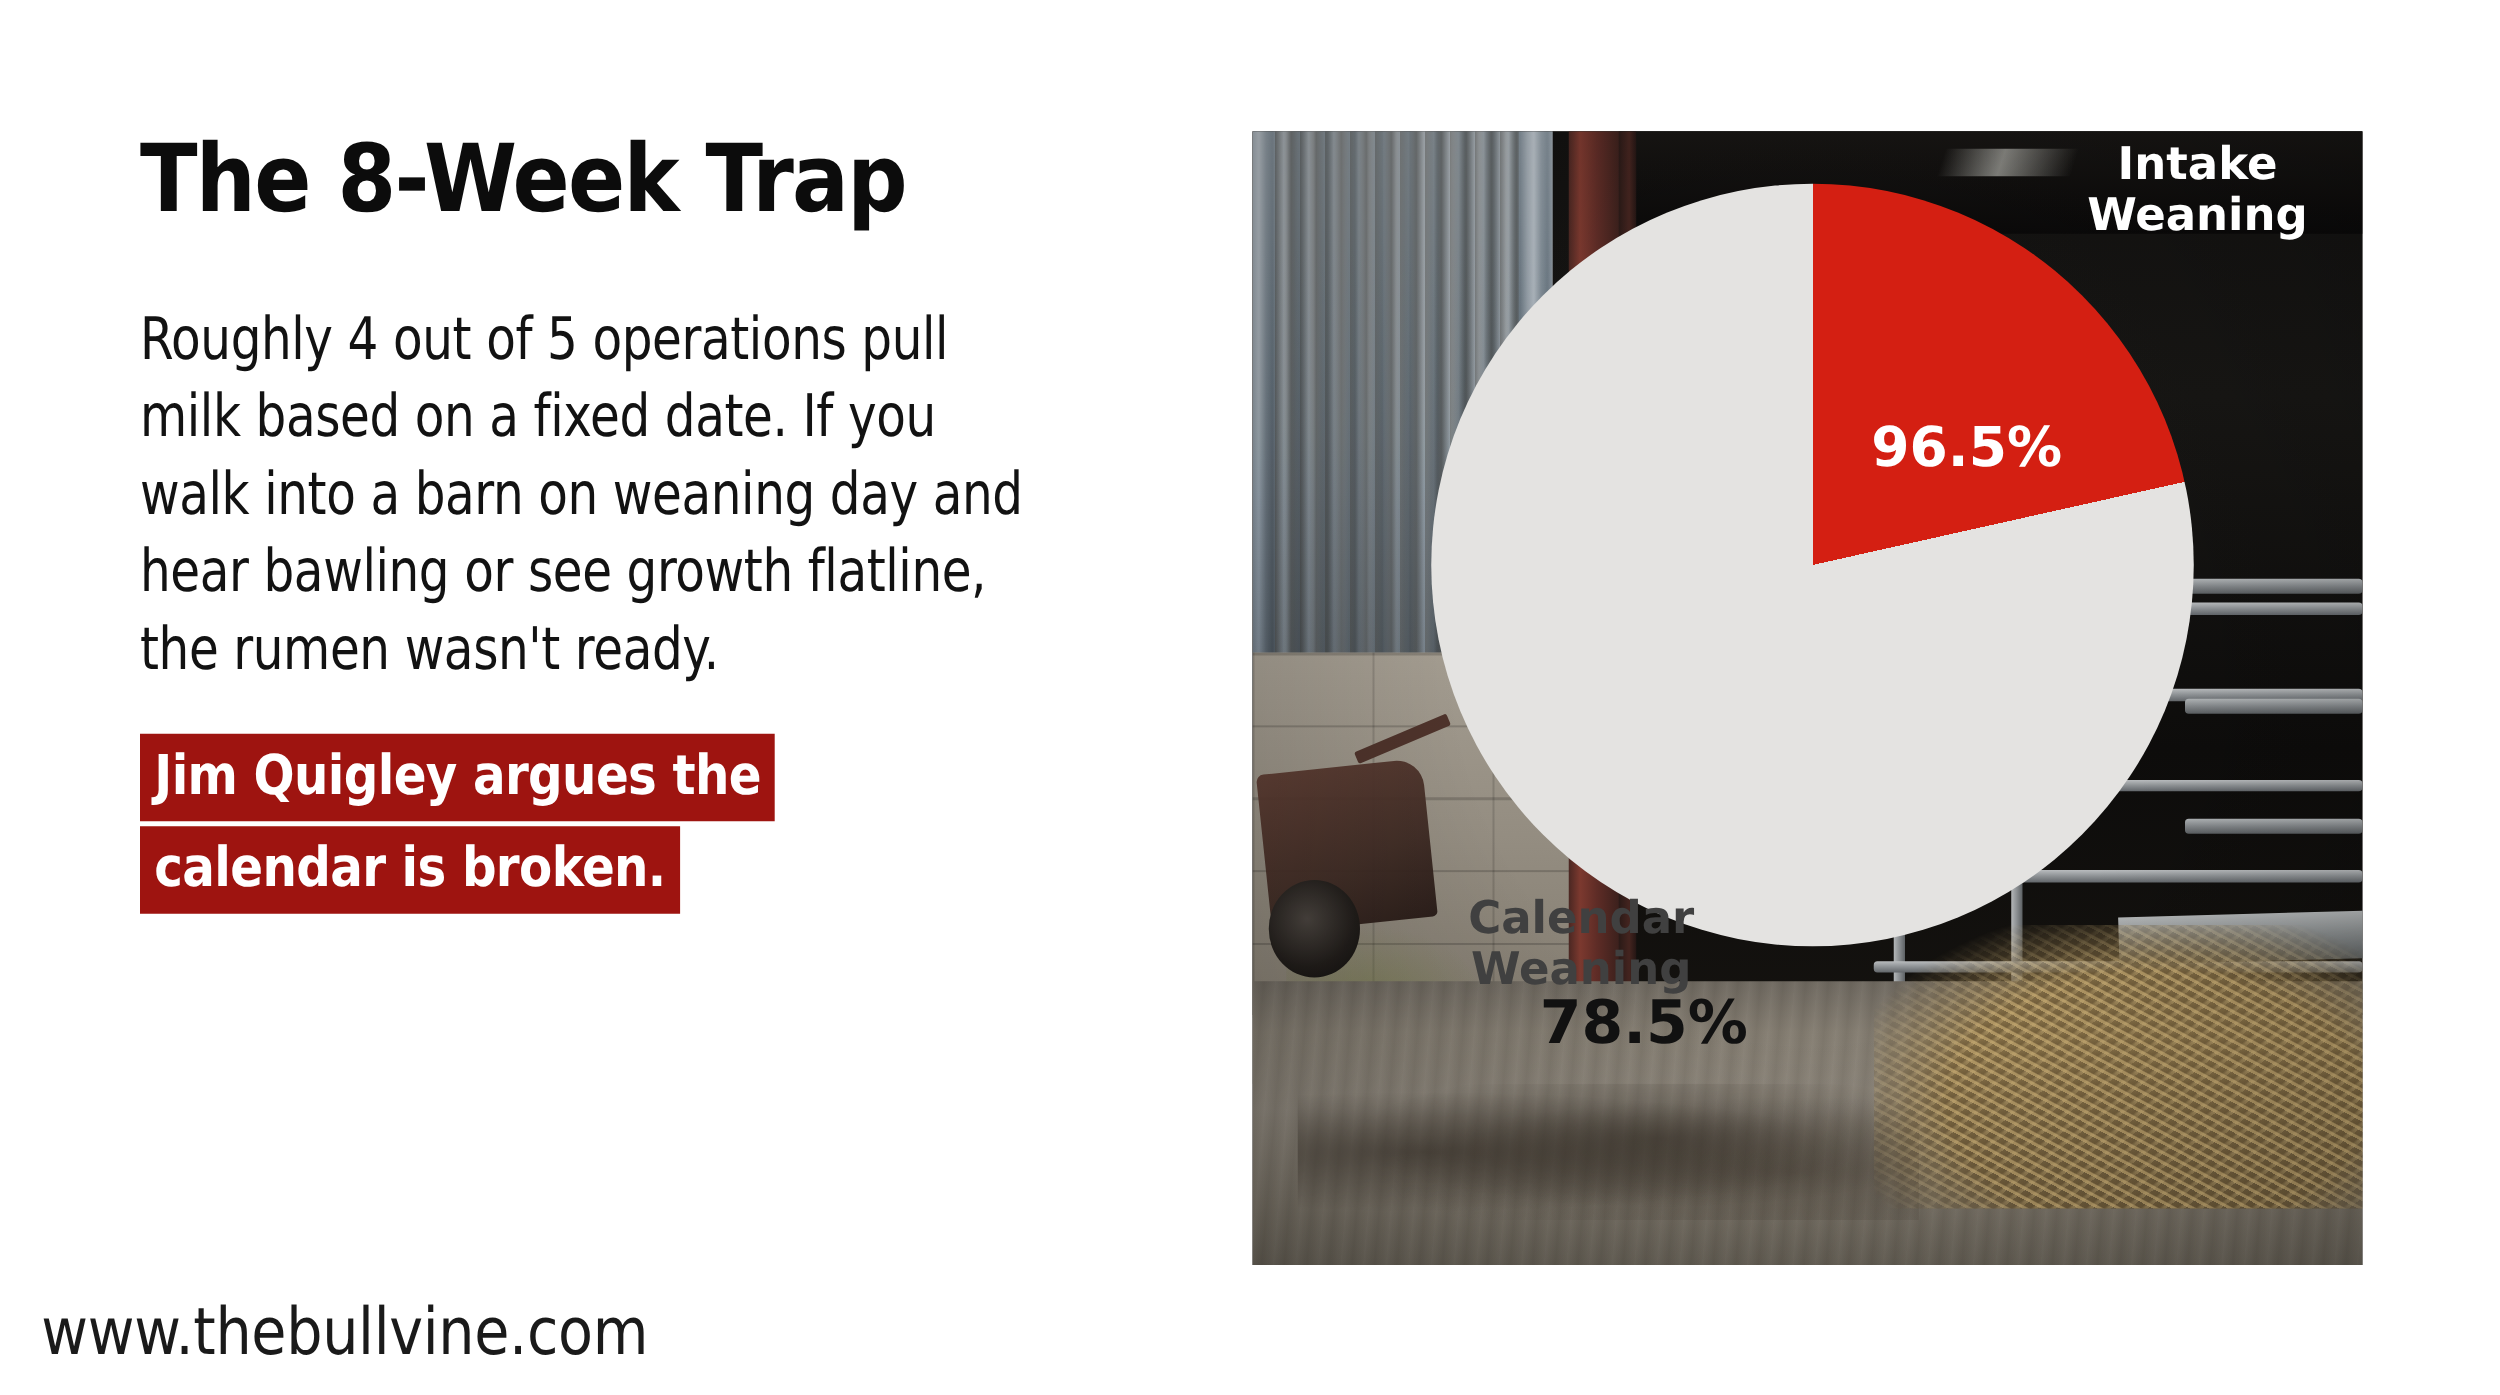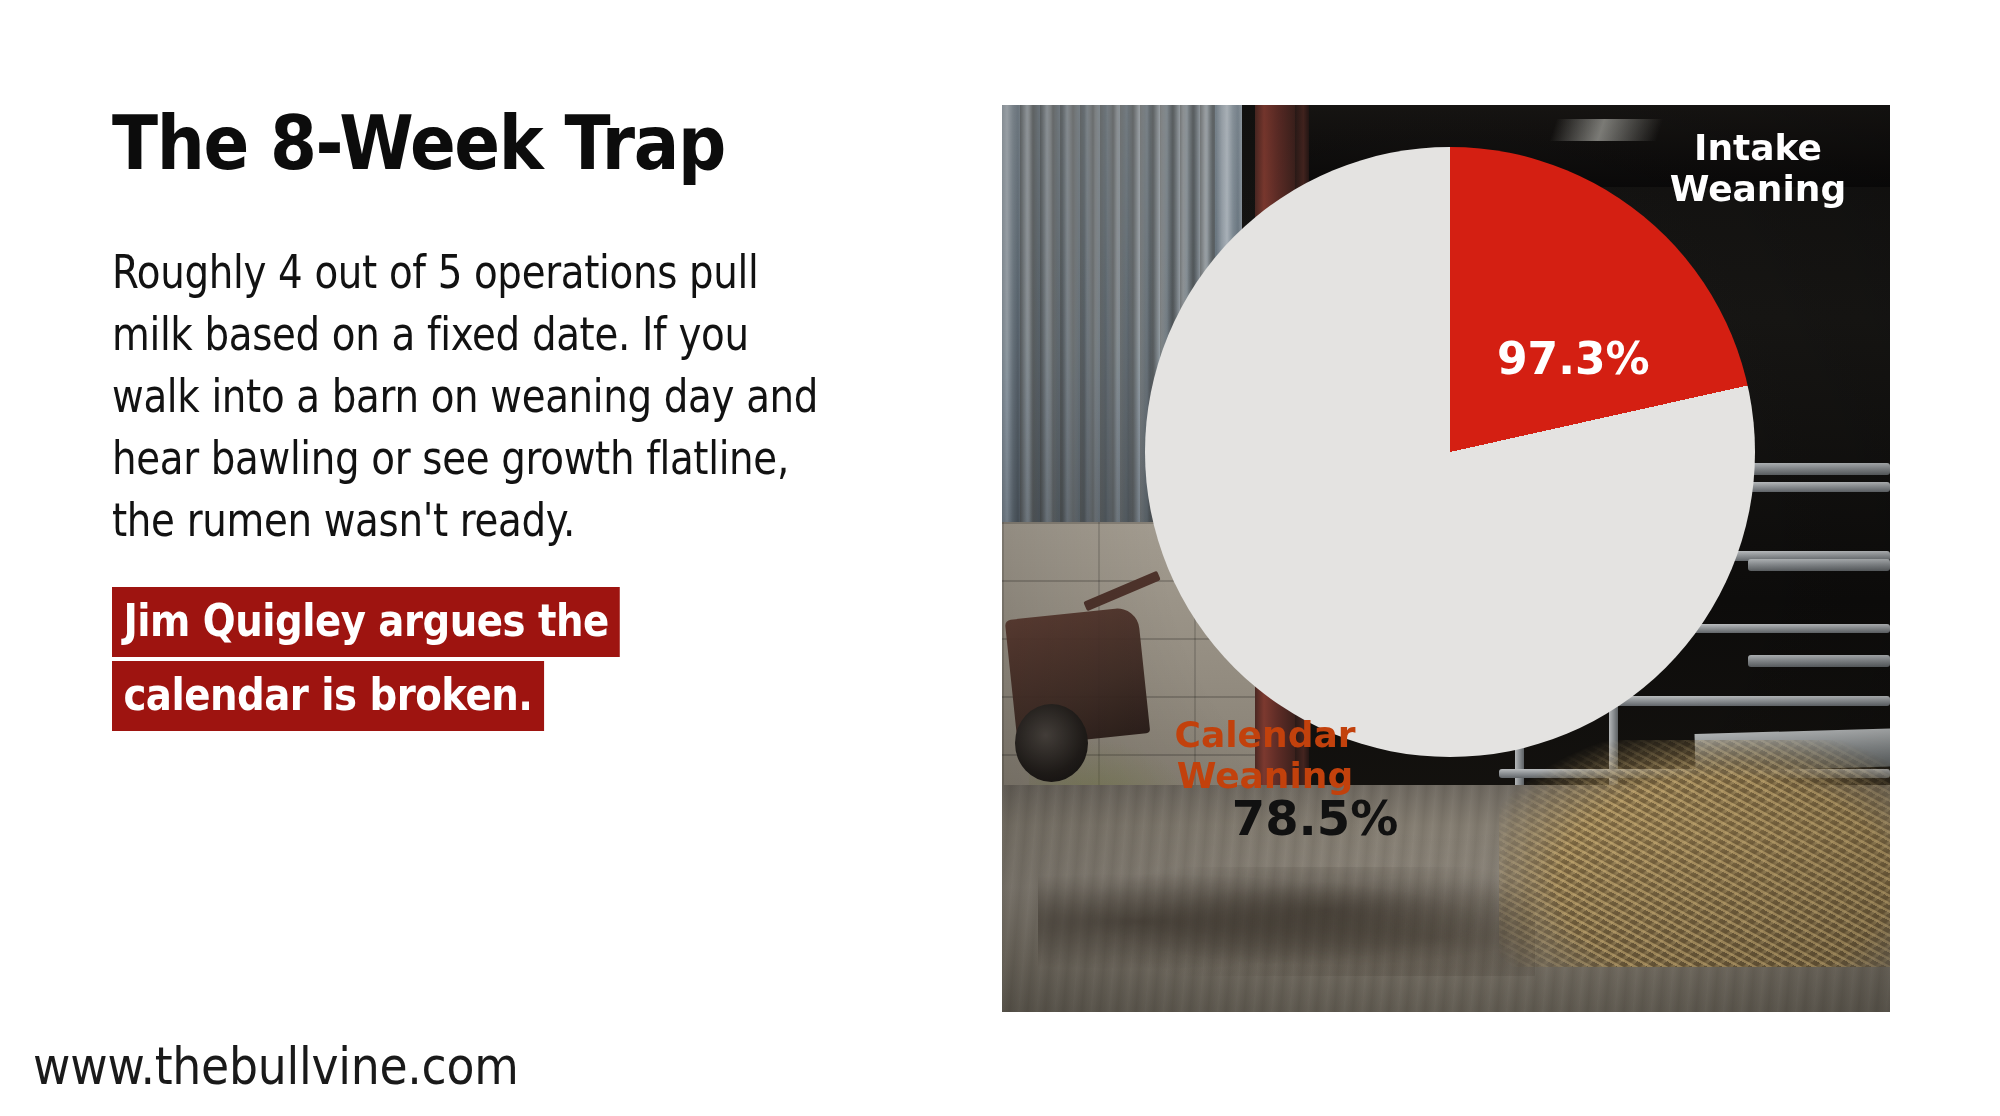--- a/index.html
+++ b/index.html
@@ -243,39 +243,39 @@
 
   
   .chart-label {
     position:absolute;
     font-family:"DejaVu Sans", sans-serif;
     font-weight:bold;
     line-height:1.13;
     white-space:pre-line;
   }
   #label-intake {
-    left:1638px; top:128px;
+    left:1638px; top:112px;
     width:240px;
     font-size:36px;
     color:#ffffff;
     text-align:center;
   }
   #label-intake-pct {
     position:absolute;
     left:1497px; top:333px;
     font-size:44px;
     font-weight:bold;
     color:#ffffff;
     font-family:"DejaVu Sans", sans-serif;
   }
   #label-calendar {
     left:1155px; top:715px;
     width:220px;
     font-size:36px;
-    color:#c2410c;
+    color:#404040;
     text-align:center;
   }
   #label-calendar-pct {
     position:absolute;
     left:1205px; top:790px;
     width:220px;
     text-align:center;
     font-size:48px;
     font-weight:bold;
     color:#111111;
@@ -342,21 +342,21 @@
     <div id="donut-hole">
       
     </div>
   </div>
 
 </div>
 
 <div class="chart-label" id="label-intake">Intake
 Weaning</div>
 
-<div id="label-intake-pct">97.3%</div>
+<div id="label-intake-pct">96.5%</div>
 
 <div class="chart-label" id="label-calendar">Calendar
 Weaning</div>
 
 <div id="label-calendar-pct">78.5%</div>
 
 <div id="footer-url">
   <span>www.thebullvine.com</span>
 </div>
 

